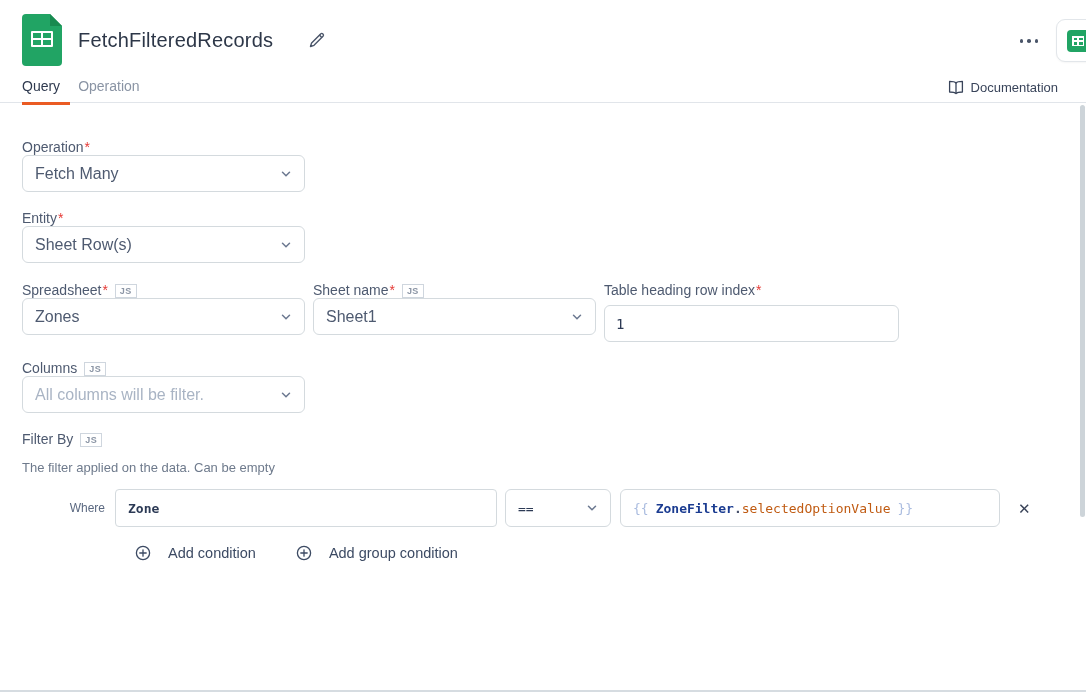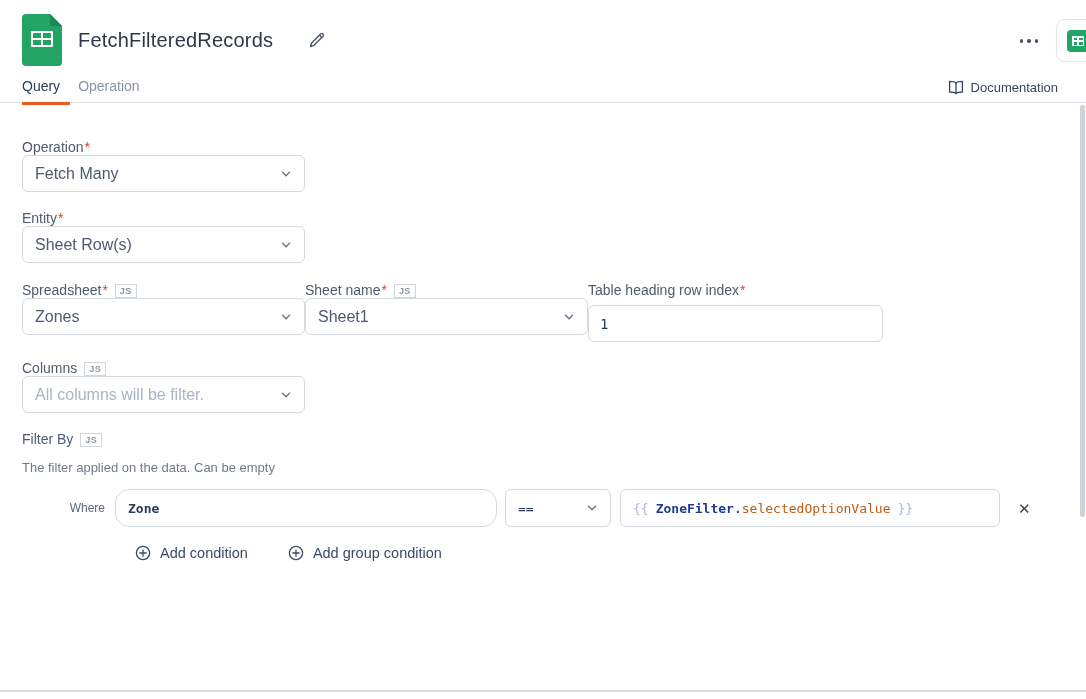--- a/index.html
+++ b/index.html
@@ -44,42 +44,42 @@
   .js-badge { display:inline-block; margin-left:7px; font-size:9px; font-weight:bold; color:#8b95a5;
     border:1px solid #cfd6de; border-radius:0; padding:1px 4px 1px 4px; line-height:10px; letter-spacing:0.4px; }
   .selectbox { width:283px; height:37px; border:1px solid #d4dade; border-radius:6px;
     display:flex; align-items:center; justify-content:space-between; padding:0 12px; font-size:16px;
     color:#4e5a70; background:#fff; cursor:pointer; }
   .selectbox .ph { color:#a9b4c4; }
   .textbox { width:295px; height:37px; margin-top:7px; border:1px solid #d4dade; border-radius:6px;
     padding:0 11px; font-size:14px; color:#2d3a55; font-family:"DejaVu Sans Mono", monospace; outline:none; }
   .g1 { margin-top:37px; } .g2 { margin-top:19px; } .g3 { margin-top:20px; }
   .g4 { margin-top:19px; } .g5 { margin-top:20px; } .g6 { margin-top:19px; }
-  .row3 { display:flex; }
+  .row3 { display:flex; gap:8px; }
   .helper { margin-top:13px; font-size:13px; color:#6e7a8c; }
 
   .where-row { display:flex; align-items:center; margin-top:14px; }
   .where-label { margin-left:47px; width:36px; font-size:12px; color:#5a6880; text-align:right; }
-  .key-input { margin-left:10px; width:382px; height:38px; border:1px solid #d4dade; border-radius:14px;
+  .key-input { margin-left:10px; width:382px; height:38px; border:1px solid #d4dade; border-radius:4px;
     padding:0 12px; font-family:"DejaVu Sans Mono", monospace; font-size:13px; font-weight:bold;
     color:#2c3a55; outline:none; }
   .op-select { margin-left:8px; width:106px; height:38px; margin-top:0;
     font-family:"DejaVu Sans Mono", monospace; font-size:13px; color:#2c3a55; }
   .code-input { margin-left:9px; width:380px; height:38px; border:1px solid #d4dade; border-radius:6px;
     display:flex; align-items:center; padding:0 12px; font-family:"DejaVu Sans Mono", monospace;
     font-size:13px; white-space:pre; cursor:text; }
   .c-brace { color:#a9bbdf; }
   .c-obj { color:#1b3c91; font-weight:bold; }
   .c-dot { color:#46506b; font-weight:bold; }
   .c-prop { color:#c05b12; }
   .sp { width:7px; display:inline-block; }
   .close-btn { margin-left:18px; font-size:15px; color:#3a4459; cursor:pointer; line-height:1; }
 
   .add-row { display:flex; align-items:center; margin-top:18px; margin-left:113px; }
-  .add-btn { display:flex; align-items:center; gap:9px; font-size:14.5px; color:#3c4a63; cursor:pointer; }
+  .add-btn { display:flex; align-items:center; gap:17px; font-size:14.5px; color:#3c4a63; cursor:pointer; }
   .add-btn + .add-btn { margin-left:40px; }
 
   
   .scroll-thumb { position:absolute; right:1px; top:105px; width:5px; height:412px;
     background:#cdd4d9; border-radius:3px; }
   .bottom-divider { position:absolute; left:0; top:690px; width:1086px; height:2px; background:#d6dce1; }
 </style>
 </head>
 <body>
 

